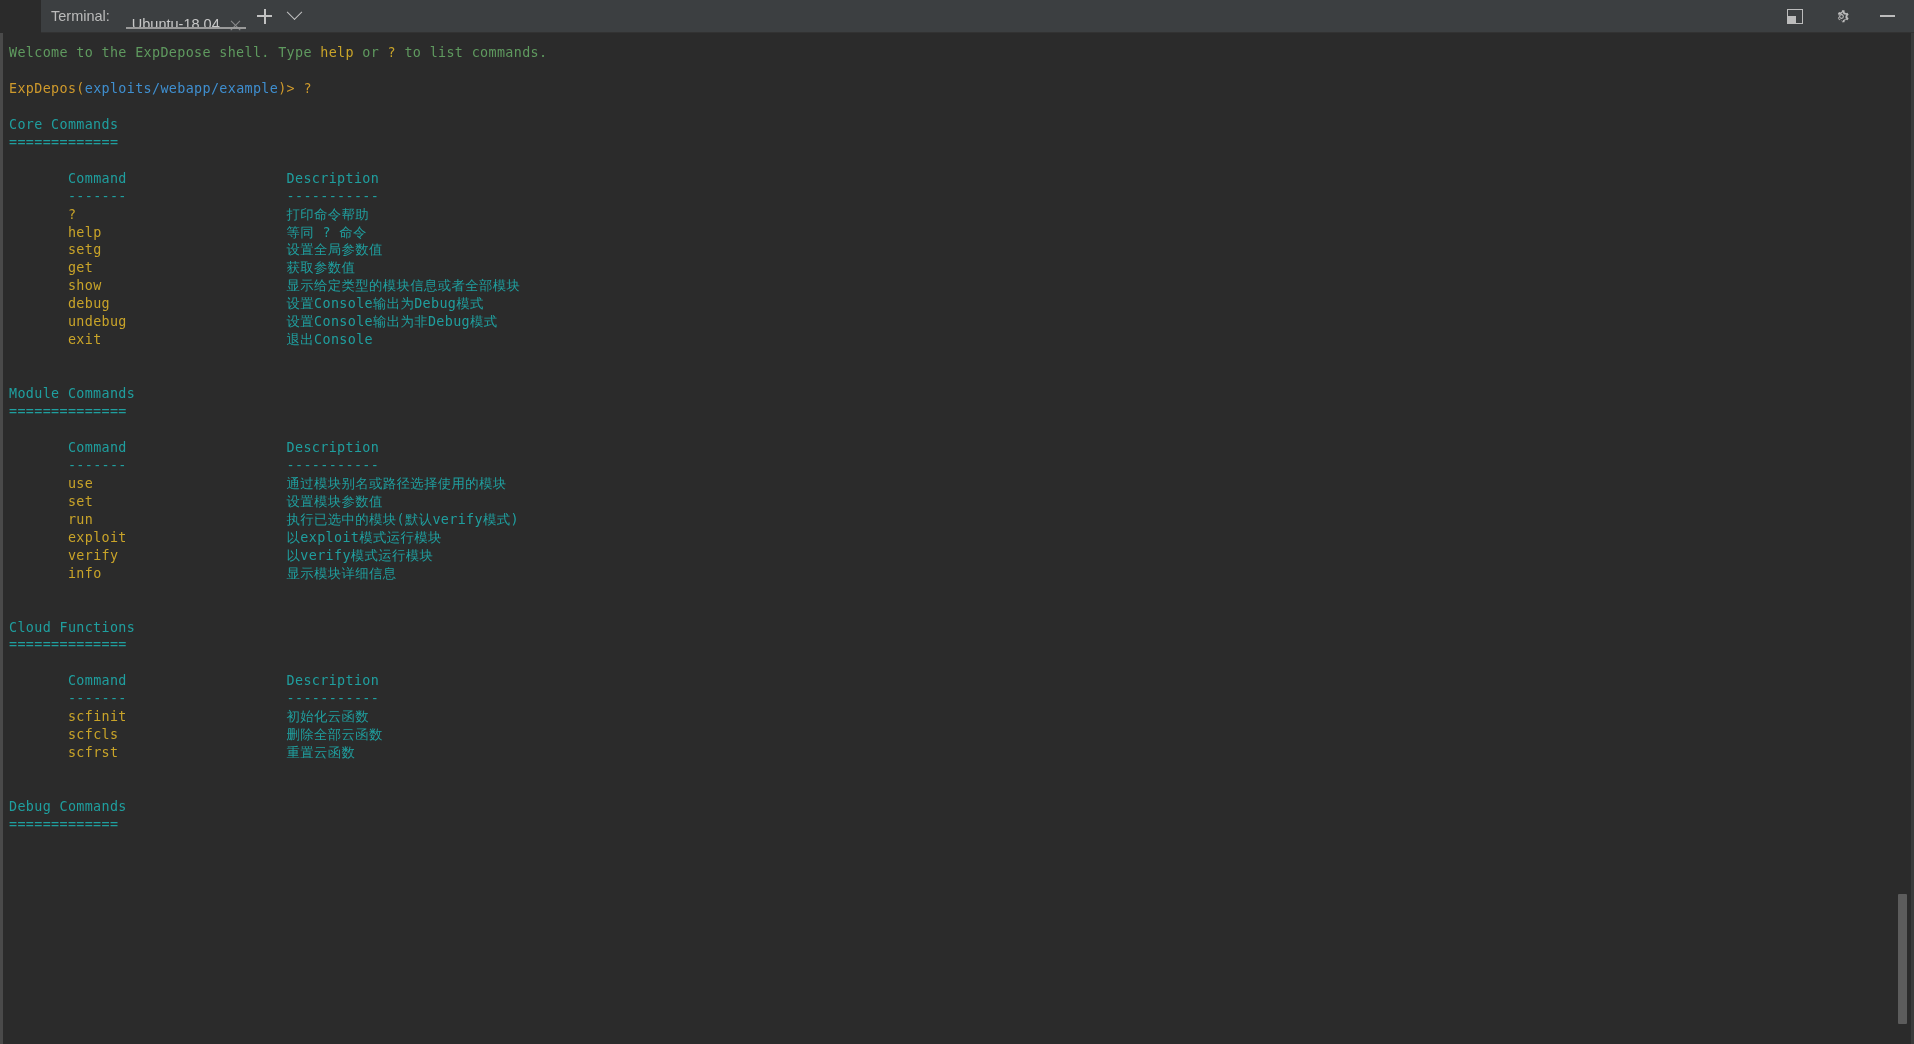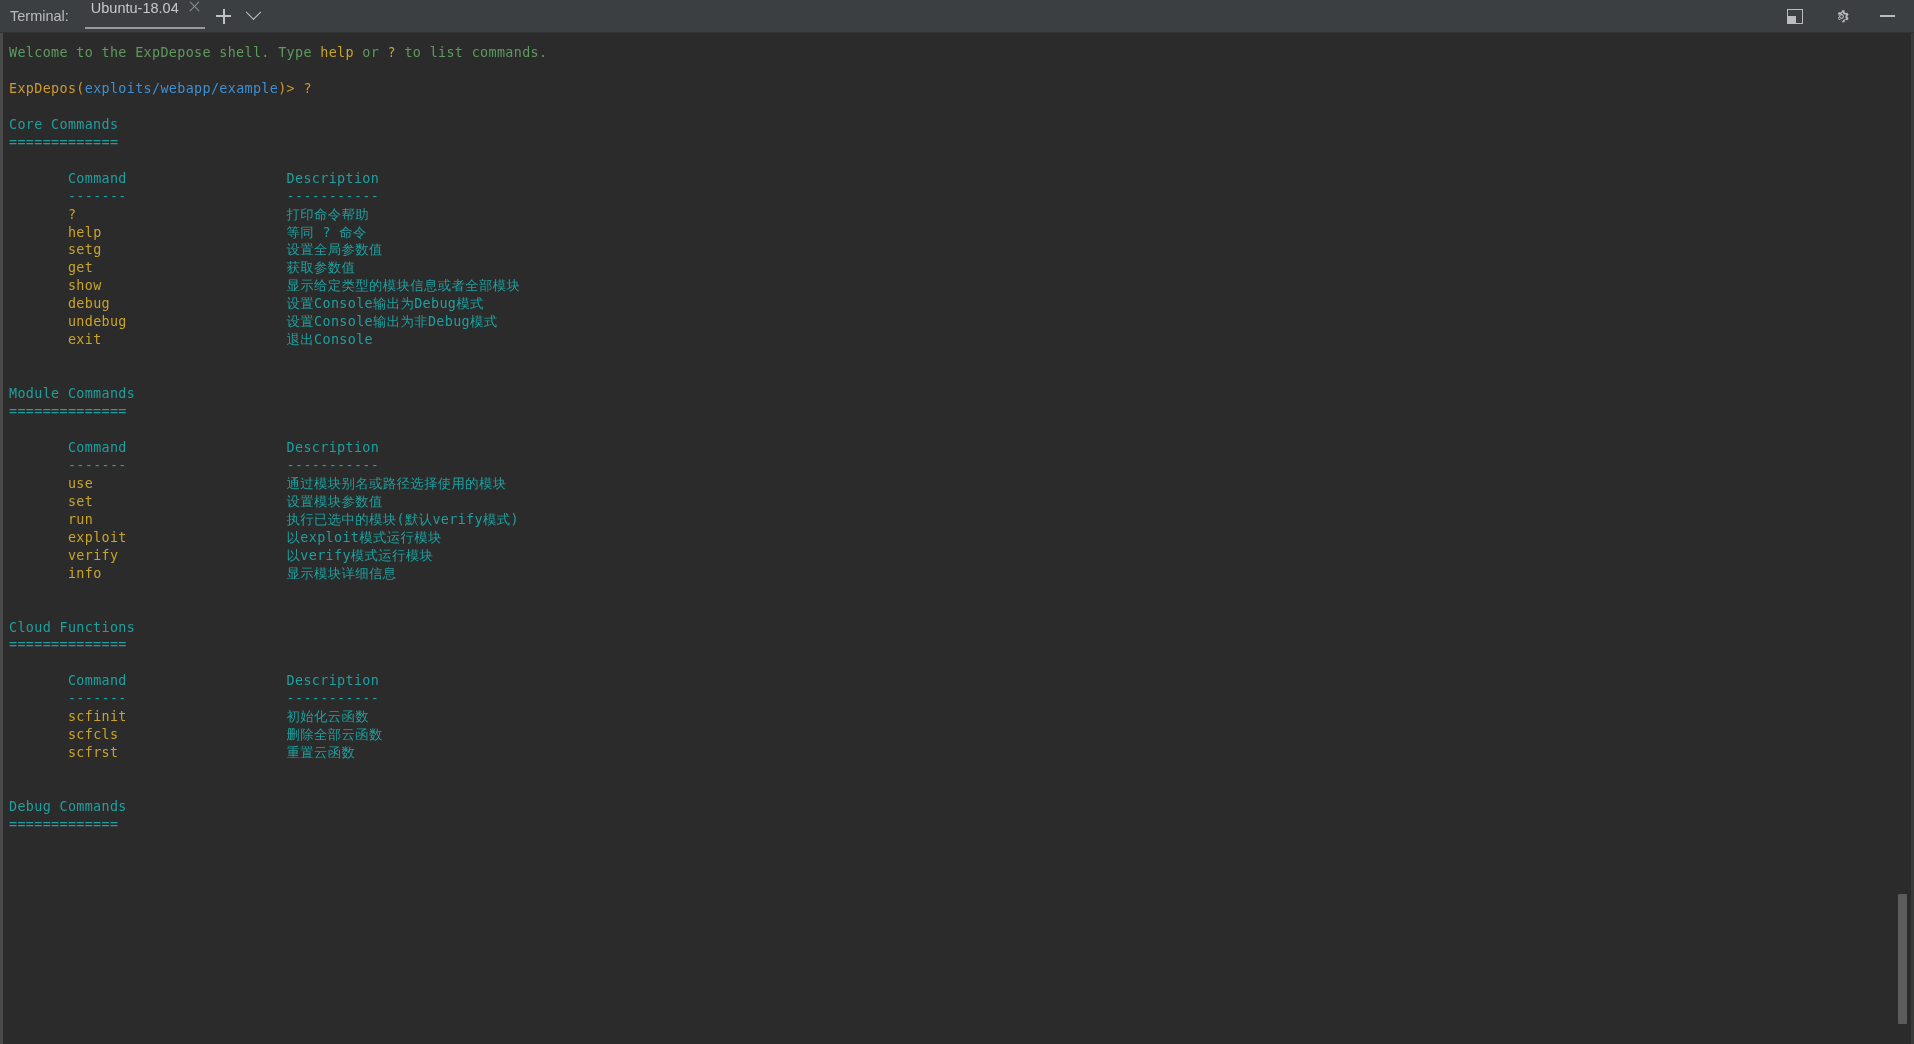--- a/index.html
+++ b/index.html
@@ -12,34 +12,35 @@
   }
 
   
   .toolwindow-header {
     position: relative;
     height: 33px;
     background: #3c3f41;
     border-bottom: 1px solid #323232;
     display: flex;
     align-items: stretch;
+    margin-left: 41px;
   }
   .tw-label {
     display: flex;
     align-items: center;
     padding: 0 10px 0 10px;
     font-family: "Liberation Sans", sans-serif;
     font-size: 14.5px;
     color: #bbbbbb;
     white-space: nowrap;
   }
   .tab {
     position: relative;
     display: flex;
-    align-items: flex-start;
+    align-items: flex-end;
     padding: 0 8px 0 12px;
     font-family: "Liberation Sans", sans-serif;
     font-size: 14.5px;
     color: #c8c8c8;
     white-space: nowrap;
     cursor: default;
   }
   .tab.active::after {
     content: "";
     position: absolute;

